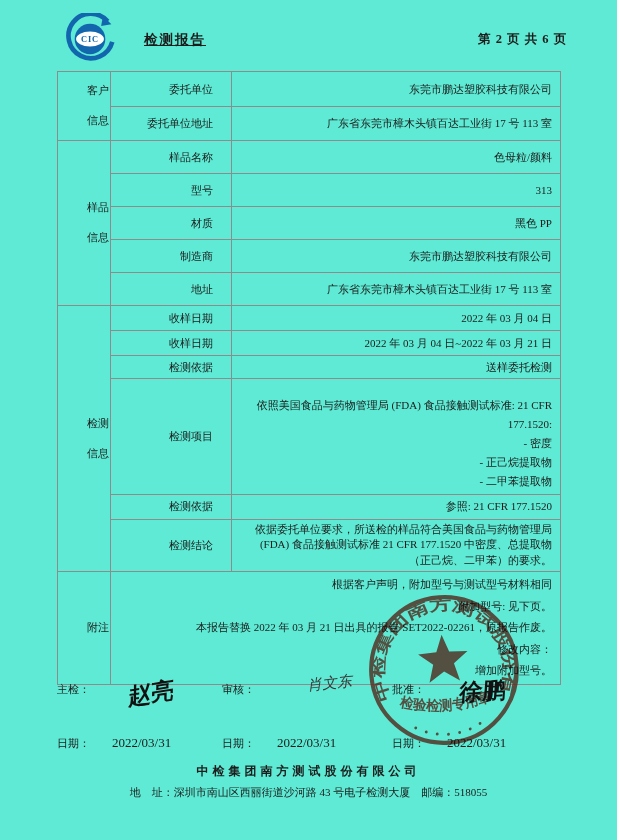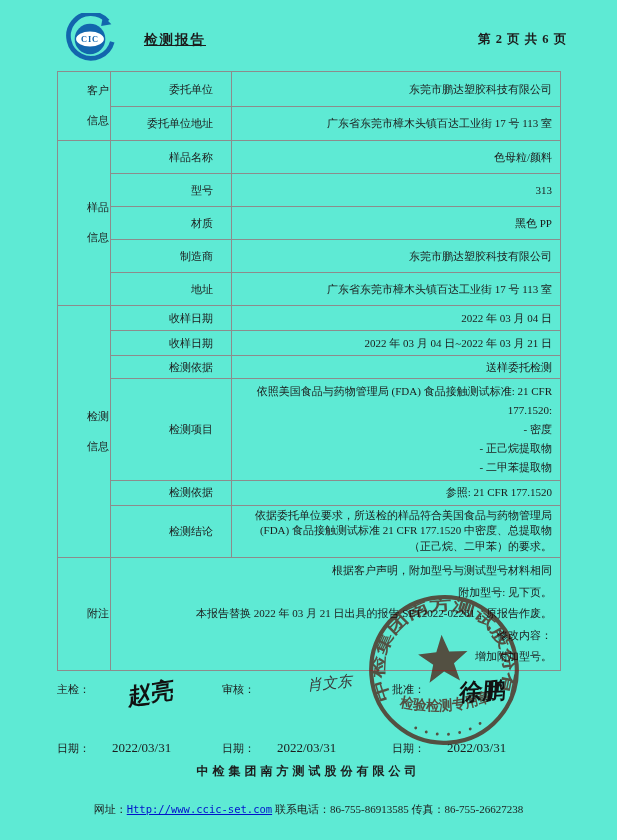--- a/index.html
+++ b/index.html
@@ -16,29 +16,29 @@
   .hdr-page { position:absolute; left:478px; top:31px; font-size:12.5px; font-weight:bold; letter-spacing:1px; }
 
   
   table.report { position:absolute; left:57px; top:71px; width:504px;
     border-collapse:collapse; table-layout:fixed; }
   table.report td { border:1px solid #8c8c8c; font-size:11px; vertical-align:middle;text-align:right; }
   td.sec { width:50px; text-align:center; line-height:2.7; }
   td.fld { width:92px; padding:2px 18px 2px 10px; }
   td.val { padding:2px 8px 2px 13px; }
   .preline { white-space:pre-line; }
-  td.proj { line-height:1.72; padding-top:3px; padding-bottom:3px; }
+  td.proj { line-height:1.72; padding-top:17px; padding-bottom:3px; }
   td.concl { line-height:1.45; text-align:justify; }
   td.notes { line-height:1.95; vertical-align:middle;padding-left:20px; }
 
   
   .sig-area { position:absolute; left:57px; top:682px; width:504px;
     display:grid; grid-template-columns:165px 170px 169px; }
   .sig-line1 { height:42px; display:flex; align-items:flex-start; }
-  .sig-line2 { height:26px; display:flex; align-items:flex-end; margin-top:6px; }
+  .sig-line2 { height:26px; display:flex; align-items:center; margin-top:6px; }
   .sig-label { font-size:11px; }
   .sig-date { font-size:13px; margin-left:22px; }
   .sig-name { position:relative; z-index:30; display:inline-block;
     font-family:"DejaVu Serif",serif; color:#111; }
   .sig-n1 { font-size:23px; font-weight:bold; margin-left:38px;
     transform:rotate(-9deg) skewX(-10deg) translateY(-4px); }
   .sig-n2 { font-size:15px; color:#3a3a3a; margin-left:52px;
     transform:rotate(-6deg) skewX(-14deg) translateY(-8px); }
   .sig-n3 { font-size:23px; font-weight:bold; margin-left:34px;
     transform:rotate(-4deg) skewX(-8deg) translateY(-6px); }
@@ -198,18 +198,15 @@
         <span class="sig-name sig-n3">徐鹏</span>
       </div>
       <div class="sig-line2">
         <span class="sig-label">日期：</span>
         <span class="sig-date">2022/03/31</span>
       </div>
     </div>
   </div>
 
   <div class="foot foot-co">中检集团南方测试股份有限公司</div>
-  <div class="foot foot-web">
-    <span>网址：</span><a class="link" href="#">Http://www.ccic-set.com</a>
-    <span>联系电话：86-755-86913585  传真：86-755-26627238</span>
-  </div>
+  <div class="foot foot-addr">地　址：深圳市南山区西丽街道沙河路 43 号电子检测大厦　邮编：518055</div>
 
 </div>
 
 </body></html>

